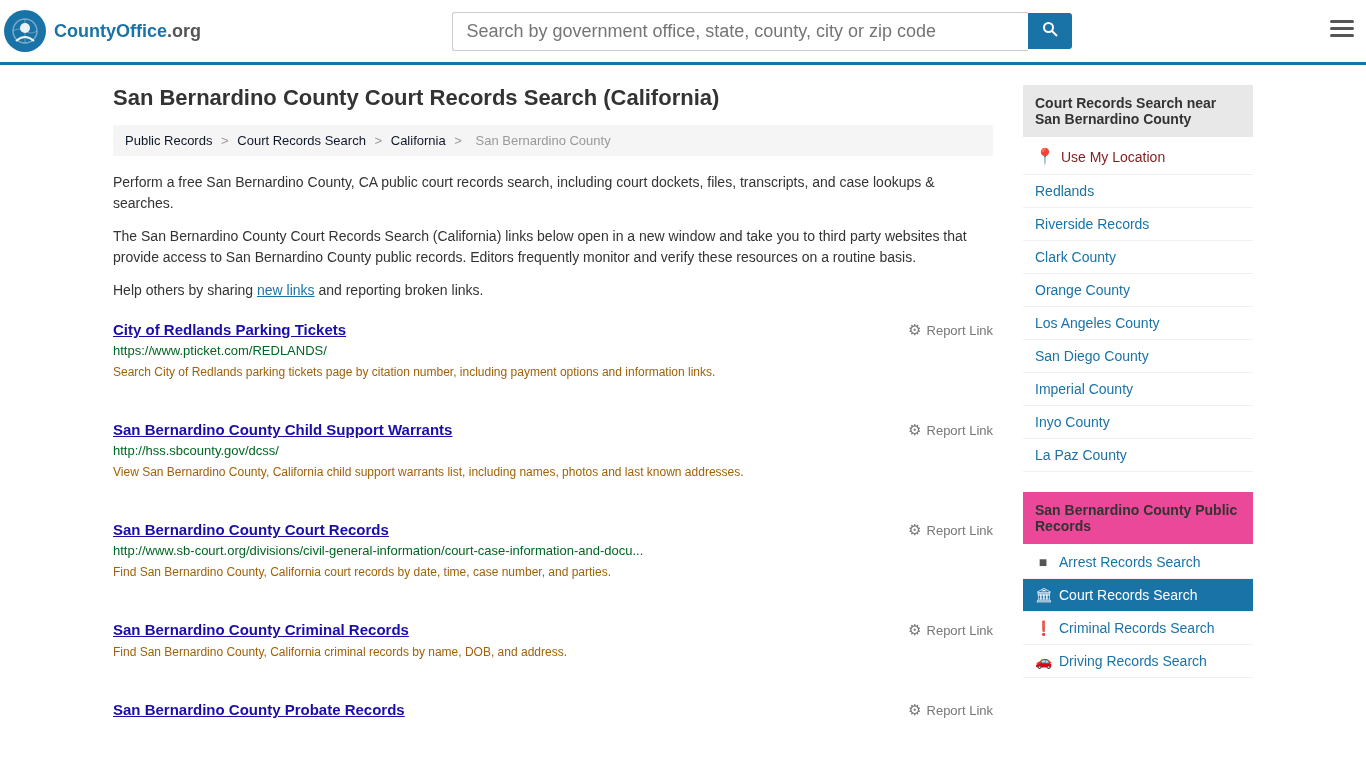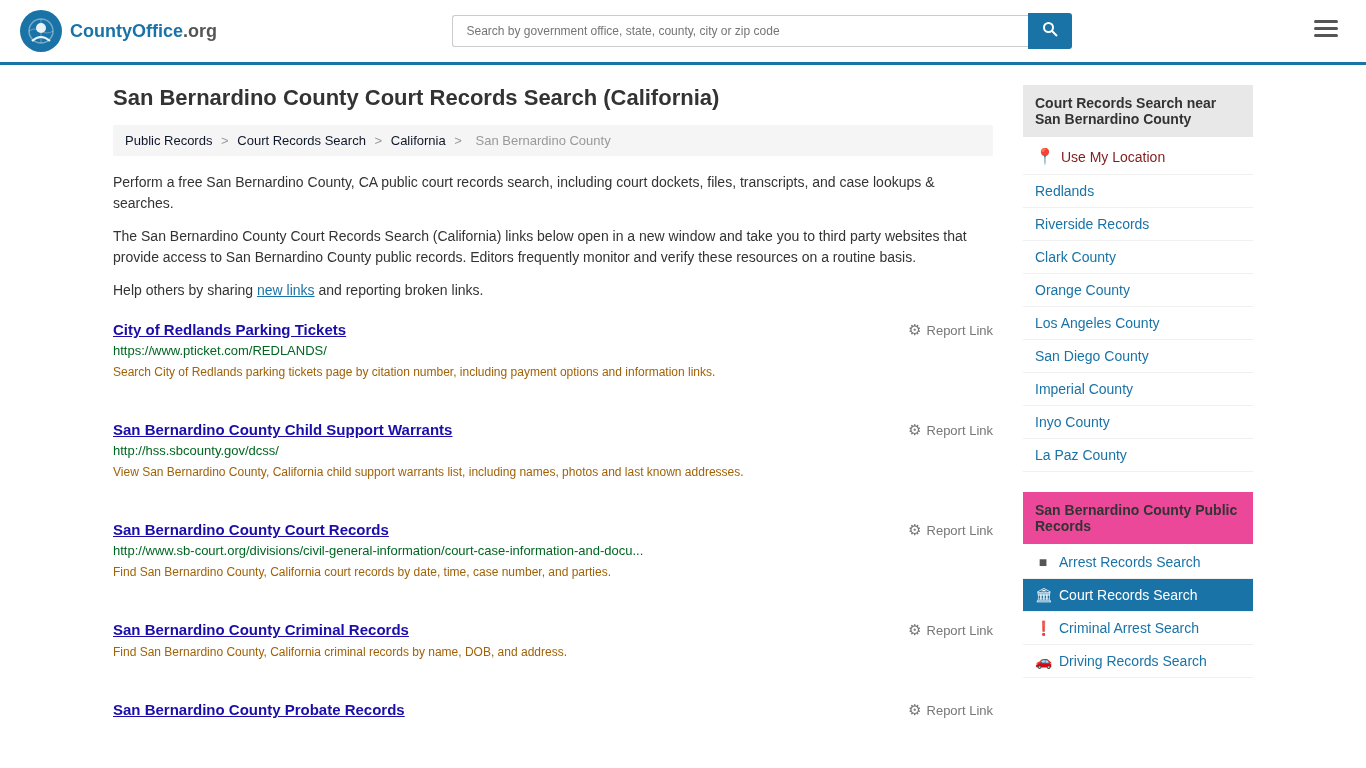--- a/index.html
+++ b/index.html
@@ -2,21 +2,21 @@
 <html><head>
   <meta charset="utf-8">
   <style>
     * { margin: 0; padding: 0; box-sizing: border-box; }
     body { font-family: Arial, sans-serif; font-size: 14px; color: #333; background: #fff; }
 
     
     .header {
       background: #fff;
       border-bottom: 3px solid #1a73a7;
-      padding: 10px 20px;
+      padding: 10px 4px;
       display: flex;
       align-items: center;
       justify-content: space-between;
     }
     .logo-area {
       display: flex;
       align-items: center;
       gap: 8px;
     }
     .logo-circle {
@@ -45,21 +45,21 @@
       flex: 1;
       max-width: 620px;
       margin: 0 30px;
     }
     .search-input {
       flex: 1;
       padding: 8px 14px;
       border: 1px solid #ccc;
       border-right: none;
       border-radius: 3px 0 0 3px;
-      font-size: 12px;
+      font-size: 18px;
       color: #999;
       outline: none;
     }
     .search-btn {
       background: #1a73a7;
       border: none;
       padding: 8px 14px;
       border-radius: 0 3px 3px 0;
       cursor: pointer;
       color: white;
@@ -429,21 +429,21 @@
       <div class="records-item">
         <span class="rec-icon">■</span>
         <a href="#">Arrest Records Search</a>
       </div>
       <div class="records-item active">
         <span class="rec-icon" style="color:white;">🏛</span>
         <a href="#">Court Records Search</a>
       </div>
       <div class="records-item">
         <span class="rec-icon">❗</span>
-        <a href="#">Criminal Arrest Search</a>
+        <a href="#">Criminal Records Search</a>
       </div>
       <div class="records-item">
         <span class="rec-icon">🚗</span>
         <a href="#">Driving Records Search</a>
       </div>
     </div>
 
   </div>
 
 </div>

